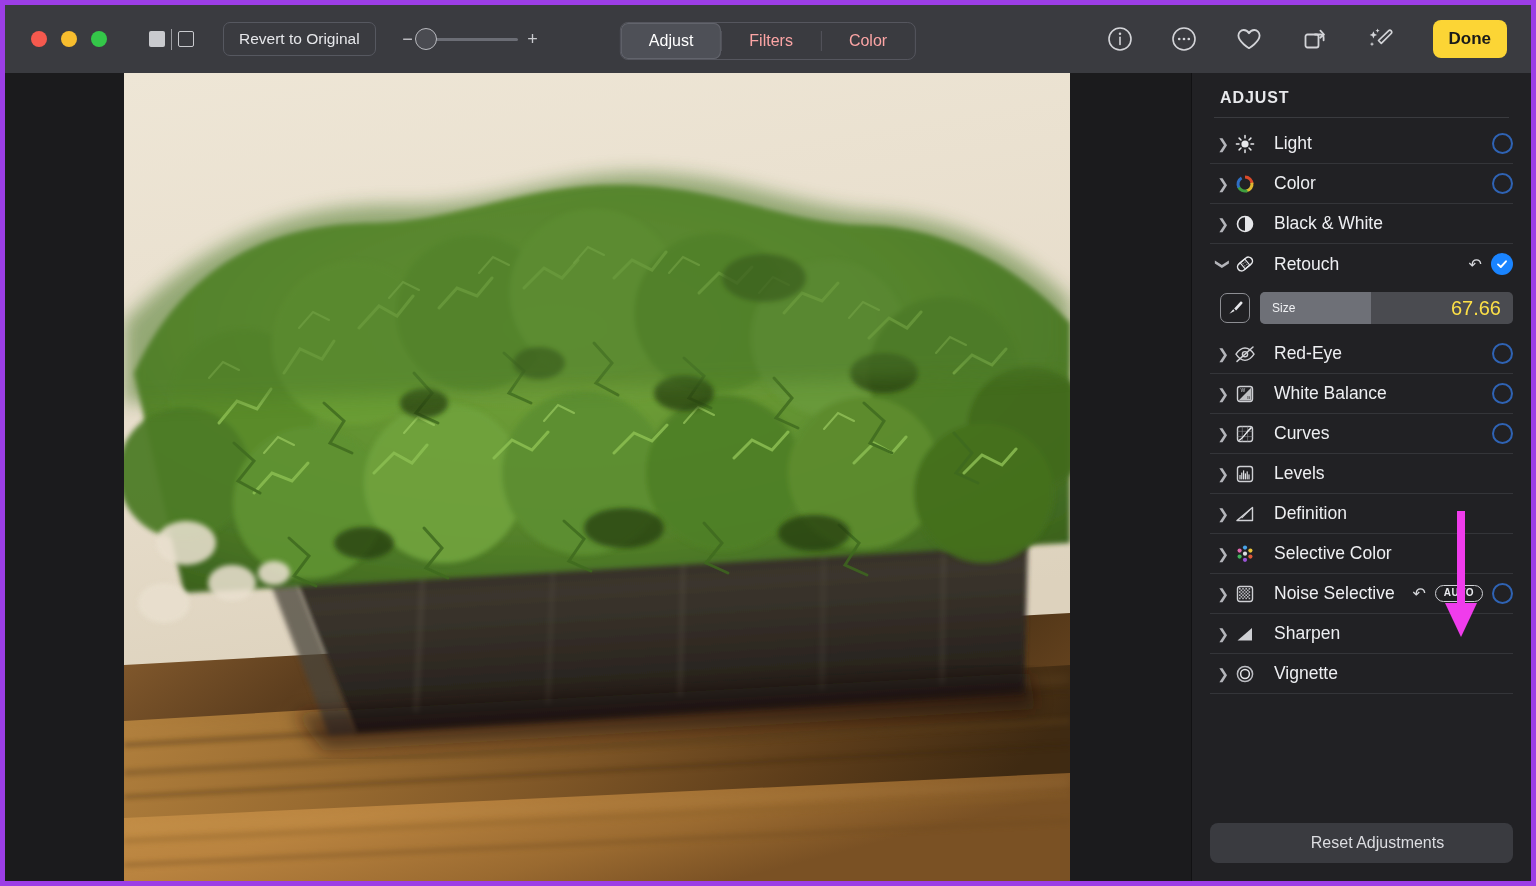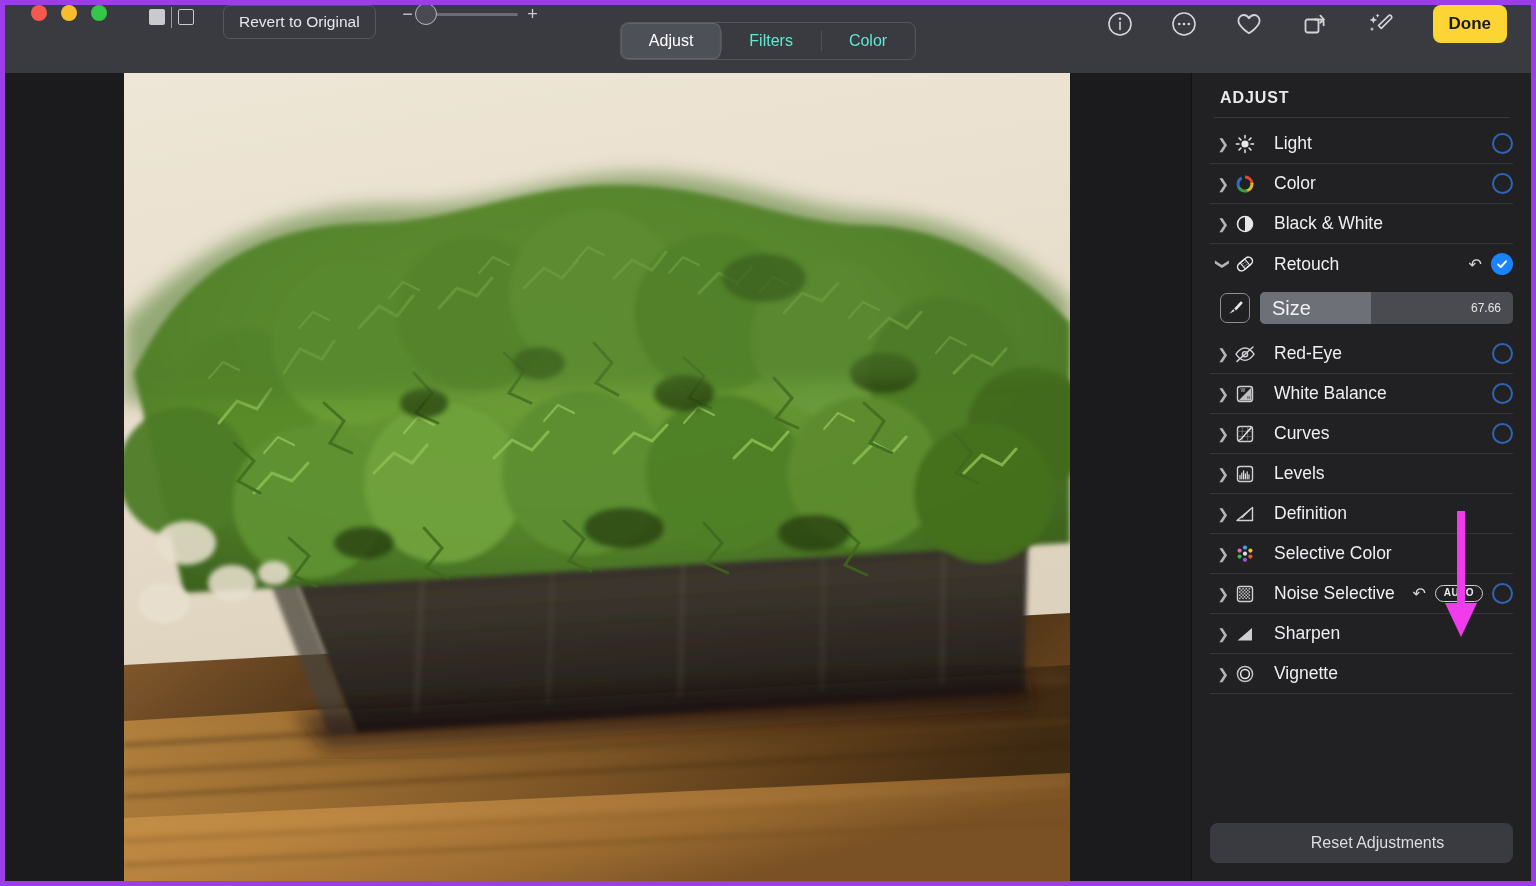--- a/index.html
+++ b/index.html
@@ -15,21 +15,21 @@
     position:relative;width:1536px;height:886px;
     border:5px solid #9c3ee6;
     background:#1d1d1f;
     overflow:hidden;
   }
 
   
   .titlebar{
     position:absolute;left:0;top:0;right:0;height:68px;
     background:#3a3b40;
-    display:flex;align-items:flex-start;
+    display:flex;align-items:center;
   }
   .traffic{display:flex;align-items:center;gap:14px;margin-left:26px;}
   .dot{width:16px;height:16px;border-radius:50%;}
   .dot.red{background:#f5594e;}
   .dot.yellow{background:#f7bd2e;}
   .dot.green{background:#34c749;}
 
   .splitview{
     margin-left:42px;display:flex;align-items:center;gap:0px;
     width:46px;height:24px;
@@ -58,21 +58,21 @@
 
   
   .segmented{
     position:absolute;left:50%;top:17px;transform:translateX(-50%);
     display:flex;height:38px;
     border:1px solid #55565e;border-radius:8px;overflow:hidden;
     background:transparent;
   }
   .seg{
     padding:0 28px;display:flex;align-items:center;justify-content:center;
-    font-size:16px;color:#5eead4;position:relative;
+    font-size:16px;color:#fca5a5;position:relative;
   }
   .seg + .seg::before{
     content:"";position:absolute;left:0;top:8px;bottom:8px;width:1px;background:#55565e;
   }
   .seg.active{
     background:#4e5057;color:#ffffff;border-radius:7px;
     box-shadow:0 0 0 1px #62646c inset;
   }
   .seg.active::before{display:none;}
 
@@ -153,22 +153,22 @@
     display:flex;align-items:center;justify-content:center;flex:0 0 30px;
   }
   .slider-field{
     position:relative;flex:1;height:32px;border-radius:5px;
     background:#4a4b50;overflow:hidden;display:flex;align-items:center;
   }
   .slider-fill{
     position:absolute;left:0;top:0;bottom:0;width:44%;
     background:#6e7077;
   }
-  .sf-label{position:relative;color:#f0f1f4;font-size:20px;margin-left:12px;}
-  .sf-value{position:relative;color:#e5e5e5;font-size:12px;margin-left:auto;margin-right:12px;}
+  .sf-label{position:relative;color:#f0f1f4;font-size:12px;margin-left:12px;}
+  .sf-value{position:relative;color:#fde047;font-size:20px;margin-left:auto;margin-right:12px;}
 
   .reset-wrap{
     position:absolute;left:18px;right:18px;bottom:18px;
   }
   .reset-btn{
     width:100%;height:40px;background:#3a3b40;border-radius:8px;
     color:#dcdde1;font-size:16px;display:flex;align-items:center;justify-content:center;padding-left:32px;
   }
 
   

